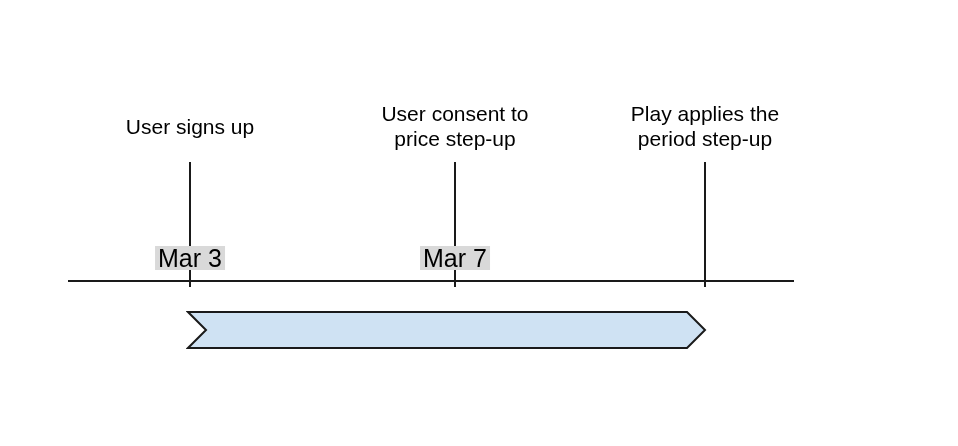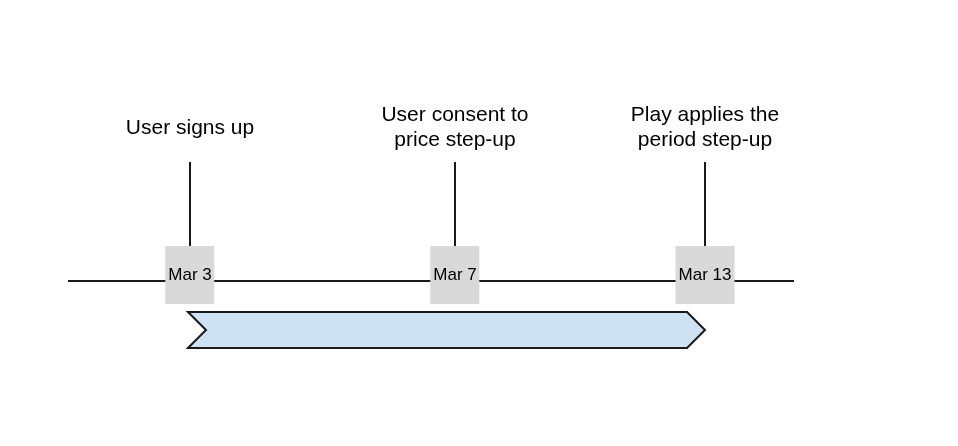--- a/index.html
+++ b/index.html
@@ -54,23 +54,23 @@
     line-height: 25px;
   }
   .event-title.e0 { left: 95px; }
   .event-title.e1 { left: 360px; }
   .event-title.e2 { left: 610px; }
   .date-label {
     position: absolute;
     top: 246px;
     transform: translateX(-50%);
     background: var(--date-bg);
-    font-size: 17px;
+    font-size: 25px;
     line-height: 24px;
-    padding: 17px 3px;
+    padding: 0 3px;
     white-space: nowrap;
     z-index: 2;
   }
   .date-label.d0 { left: 190px; }
   .date-label.d1 { left: 455px; }
   .date-label.d2 { left: 705px; }
   .banner-svg {
     position: absolute;
     left: 186px;
     top: 310px;
@@ -101,20 +101,19 @@
   <div class="tick t0"></div>
   <div class="tick t1"></div>
   <div class="tick t2"></div>
 
   <div class="event-title e0">User signs up</div>
   <div class="event-title e1">User consent to price step-up</div>
   <div class="event-title e2">Play applies the period step-up</div>
 
   <div class="date-label d0">Mar 3</div>
   <div class="date-label d1">Mar 7</div>
-  <div class="date-label d2">Mar 13</div>
 
   <svg class="banner-svg" viewBox="0 0 524 42" xmlns="http://www.w3.org/2000/svg">
     <polygon points="2,2 501,2 519,20 501,38 2,38 20,20" style="fill: var(--banner-fill); stroke: var(--banner-stroke); stroke-width: 2; stroke-linejoin: miter;"></polygon>
   </svg>
 
 
 </div>
 
 </body></html>

